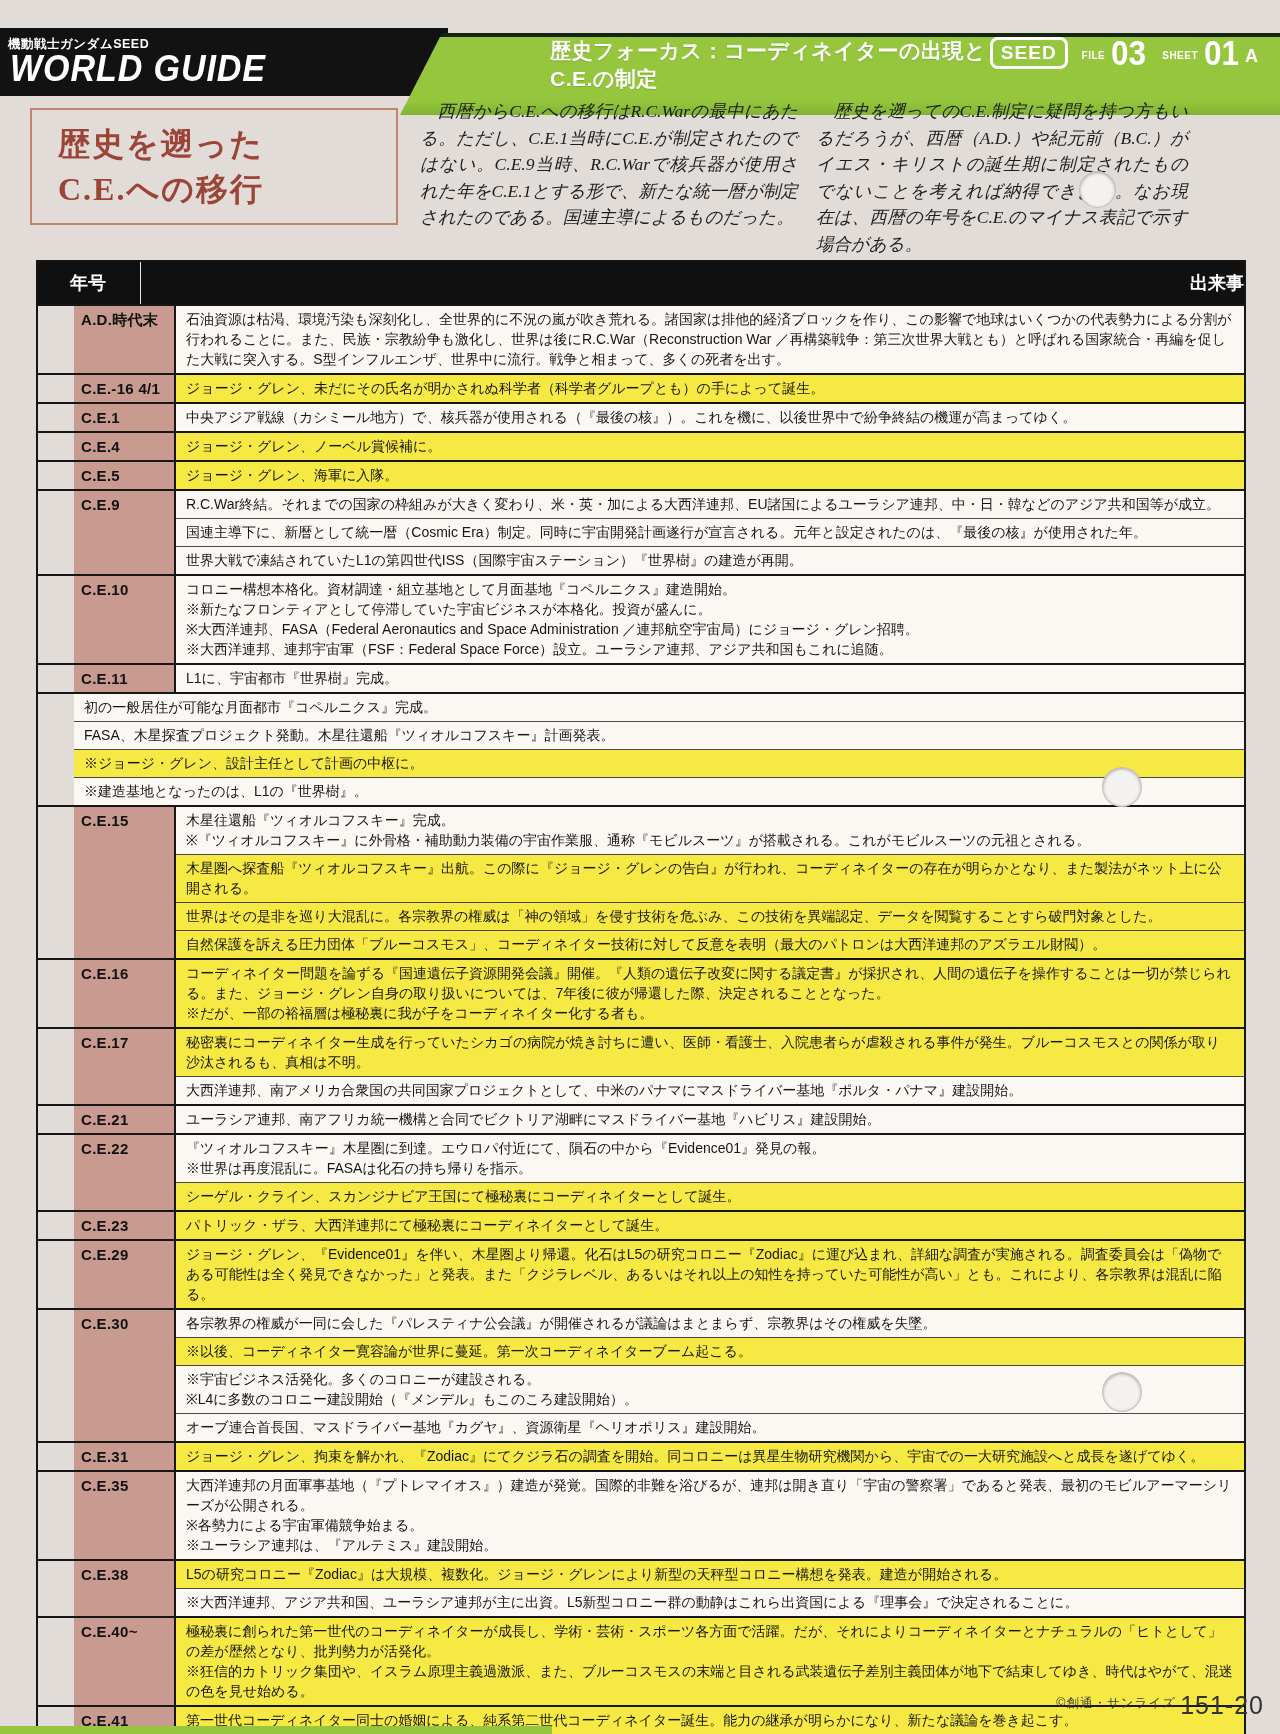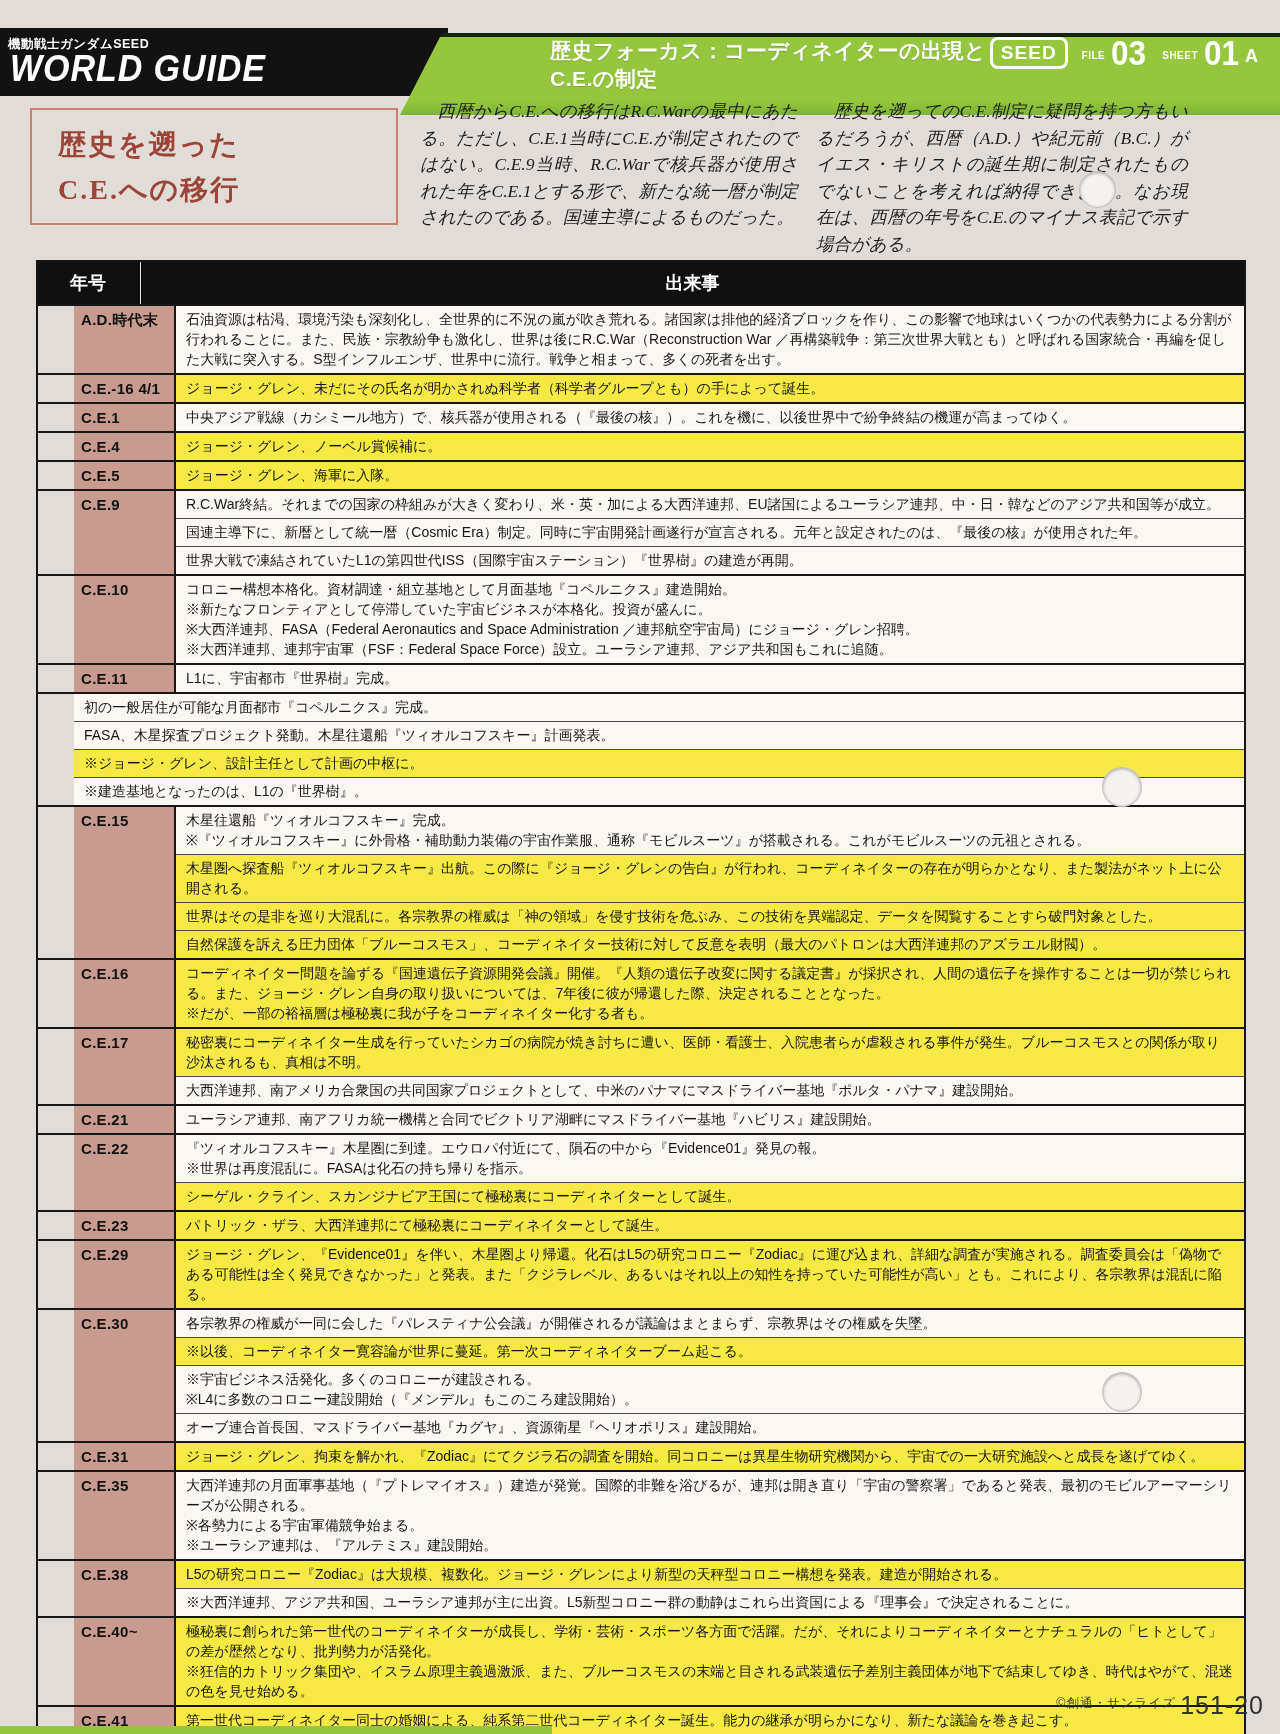--- a/index.html
+++ b/index.html
@@ -19,31 +19,31 @@
   .banner-title{color:#fff;font-size:21px;font-weight:bold;margin-left:150px;letter-spacing:.5px;text-shadow:0 1px 1px rgba(0,0,0,.15);}
   .badge-group{margin-left:auto;margin-right:22px;display:flex;align-items:center;gap:14px;color:#fff;}
   .seed-badge{border:3px solid #fff;border-radius:8px;padding:0 8px;font-size:19px;font-weight:800;letter-spacing:1px;line-height:26px;}
   .file-group,.sheet-group{display:flex;align-items:flex-end;gap:4px;}
   .small-cap{font-size:10px;font-weight:800;line-height:26px;letter-spacing:.5px;}
   .big-num{font-size:35px;font-weight:800;line-height:32px;transform:scaleX(.9);}
   .suffix-cap{font-size:18px;font-weight:800;line-height:26px;}
 
   
   .title-box{position:absolute;left:30px;top:108px;width:368px;height:117px;border:2px solid #c4836d;padding:12px 0 0 26px;}
-  .page-title{font-family:"Liberation Serif",serif;font-weight:bold;color:var(--title-red);font-size:28px;line-height:45px;letter-spacing:2px;}
+  .page-title{font-family:"Liberation Serif",serif;font-weight:bold;color:var(--title-red);font-size:32px;line-height:45px;letter-spacing:2px;}
   .para{position:absolute;top:98px;width:378px;font-family:"Liberation Serif",serif;font-size:17.5px;line-height:26.5px;color:#1d1d1d;text-align:justify;text-indent:1em;font-style:italic;}
   .para1{left:420px;}
   .para2{left:816px;width:372px;}
 
   
   .table-wrap{position:absolute;left:36px;top:250px;width:1210px;margin-top:10px;}
   .timeline{border:2px solid #161616;}
   .t-head{display:flex;background:#101010;color:#fff;font-weight:bold;}
   .t-head .hy{width:102px;text-align:center;font-size:18px;padding:9px 0;border-right:2px solid #101010;}
-  .t-head .he{flex:1;text-align:center;font-size:18px;padding:9px 0;border-left:1px solid #e8e8e8;}
+  .t-head .he{flex:1;text-align:right;font-size:18px;padding:9px 0;border-left:1px solid #e8e8e8;}
   .t-row{display:flex;border-top:2px solid #161616;padding-left:36px;}
   .t-year{width:102px;background:var(--year-pink);color:#111;font-weight:bold;font-size:15px;padding:5px 4px 4px 7px;border-right:2px solid #161616;letter-spacing:.3px;}
   .t-cells{flex:1;display:flex;flex-direction:column;background:var(--cell-white);}
   .t-cell{flex:1;padding:3px 10px 4px;font-size:14px;line-height:20px;color:var(--ink);white-space:pre-line;background:var(--cell-white);}
   .t-cell + .t-cell{border-top:1px solid #4a4a4a;}
   .t-cell.yellow{background:var(--highlight-yellow);}
 
   
   .copyright{position:absolute;right:104px;bottom:22px;font-size:12.5px;color:#3c3c3c;letter-spacing:1px;}
   .pageno{position:absolute;right:16px;bottom:14px;font-size:25px;color:#333;letter-spacing:1px;}

